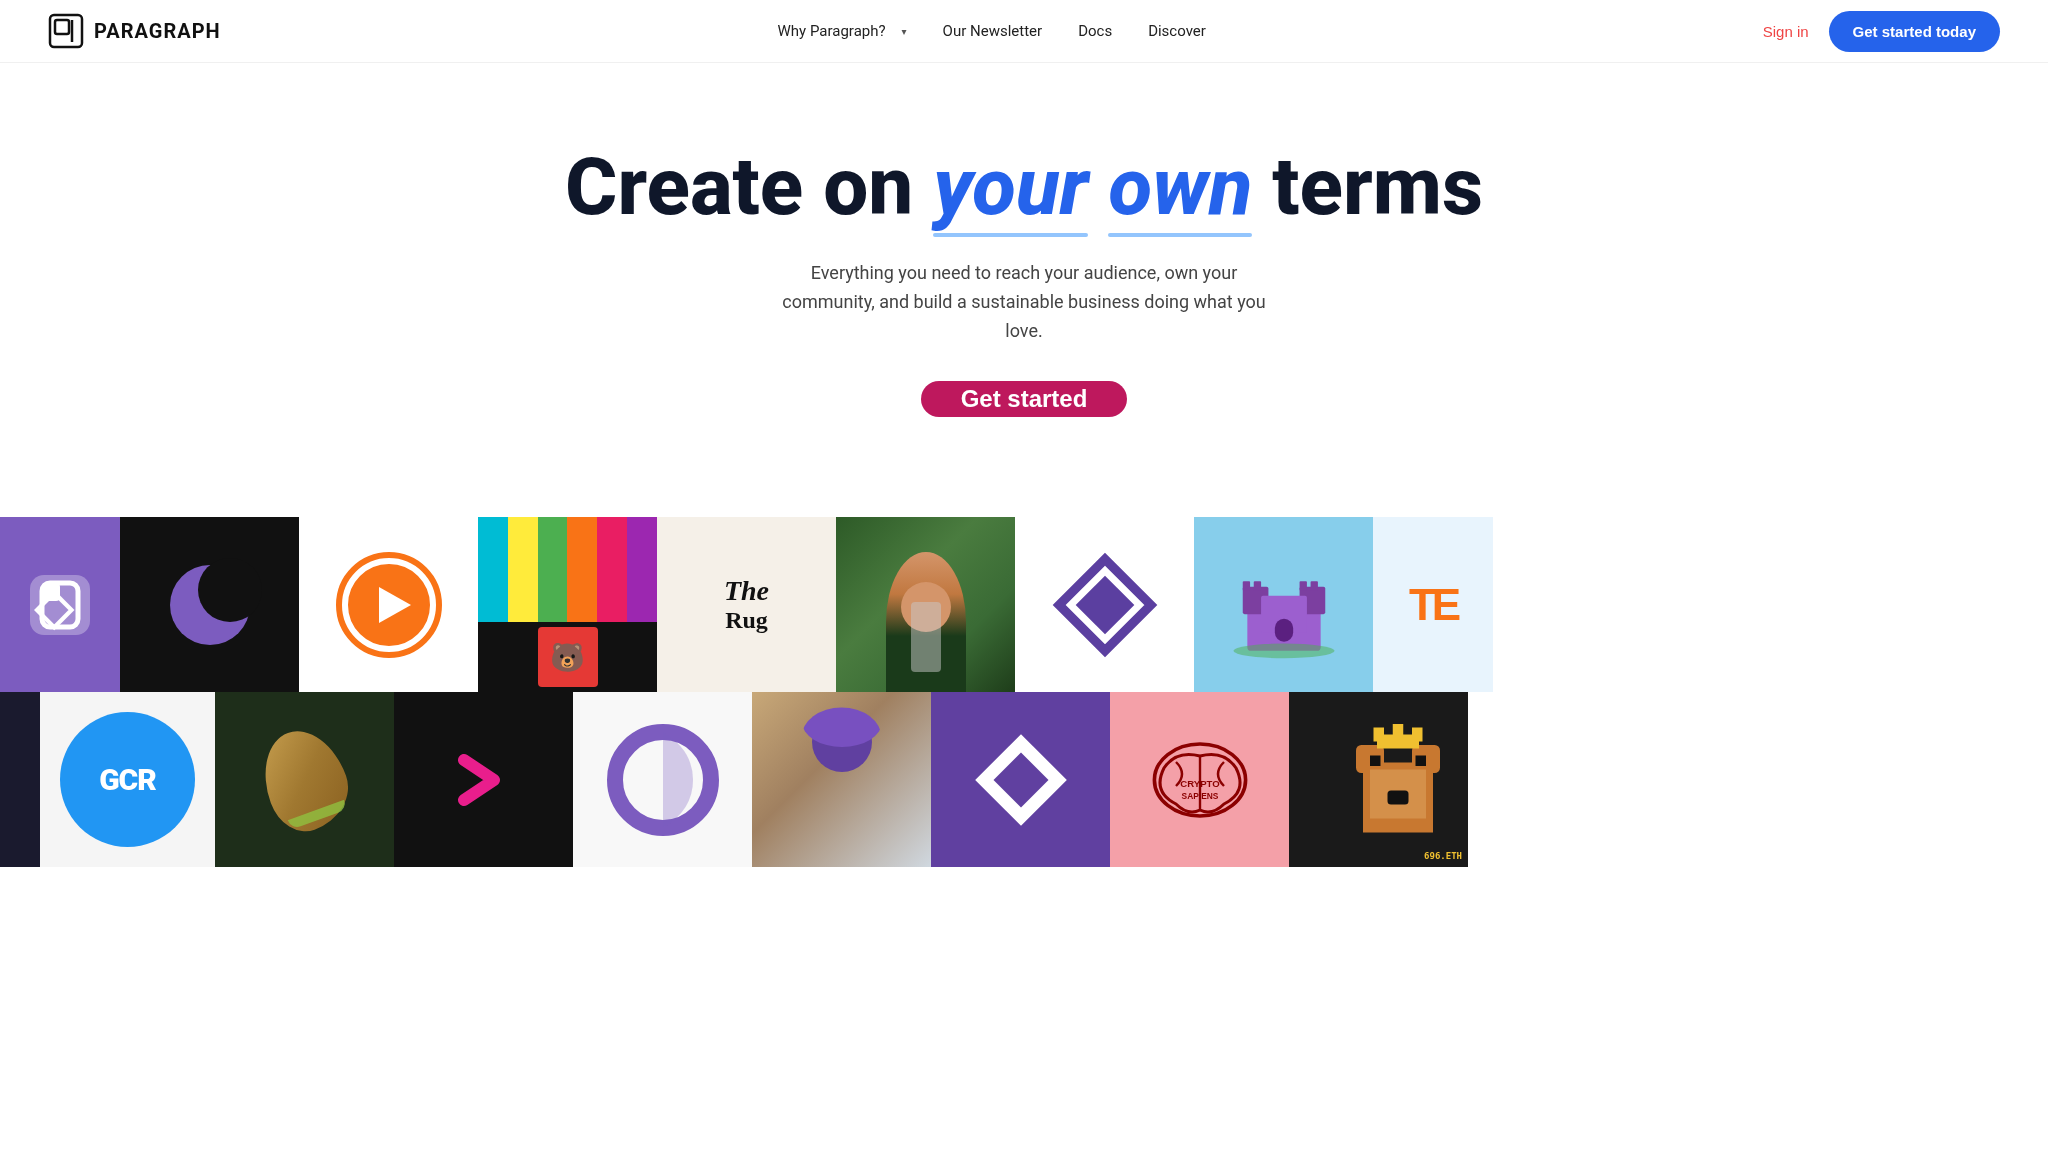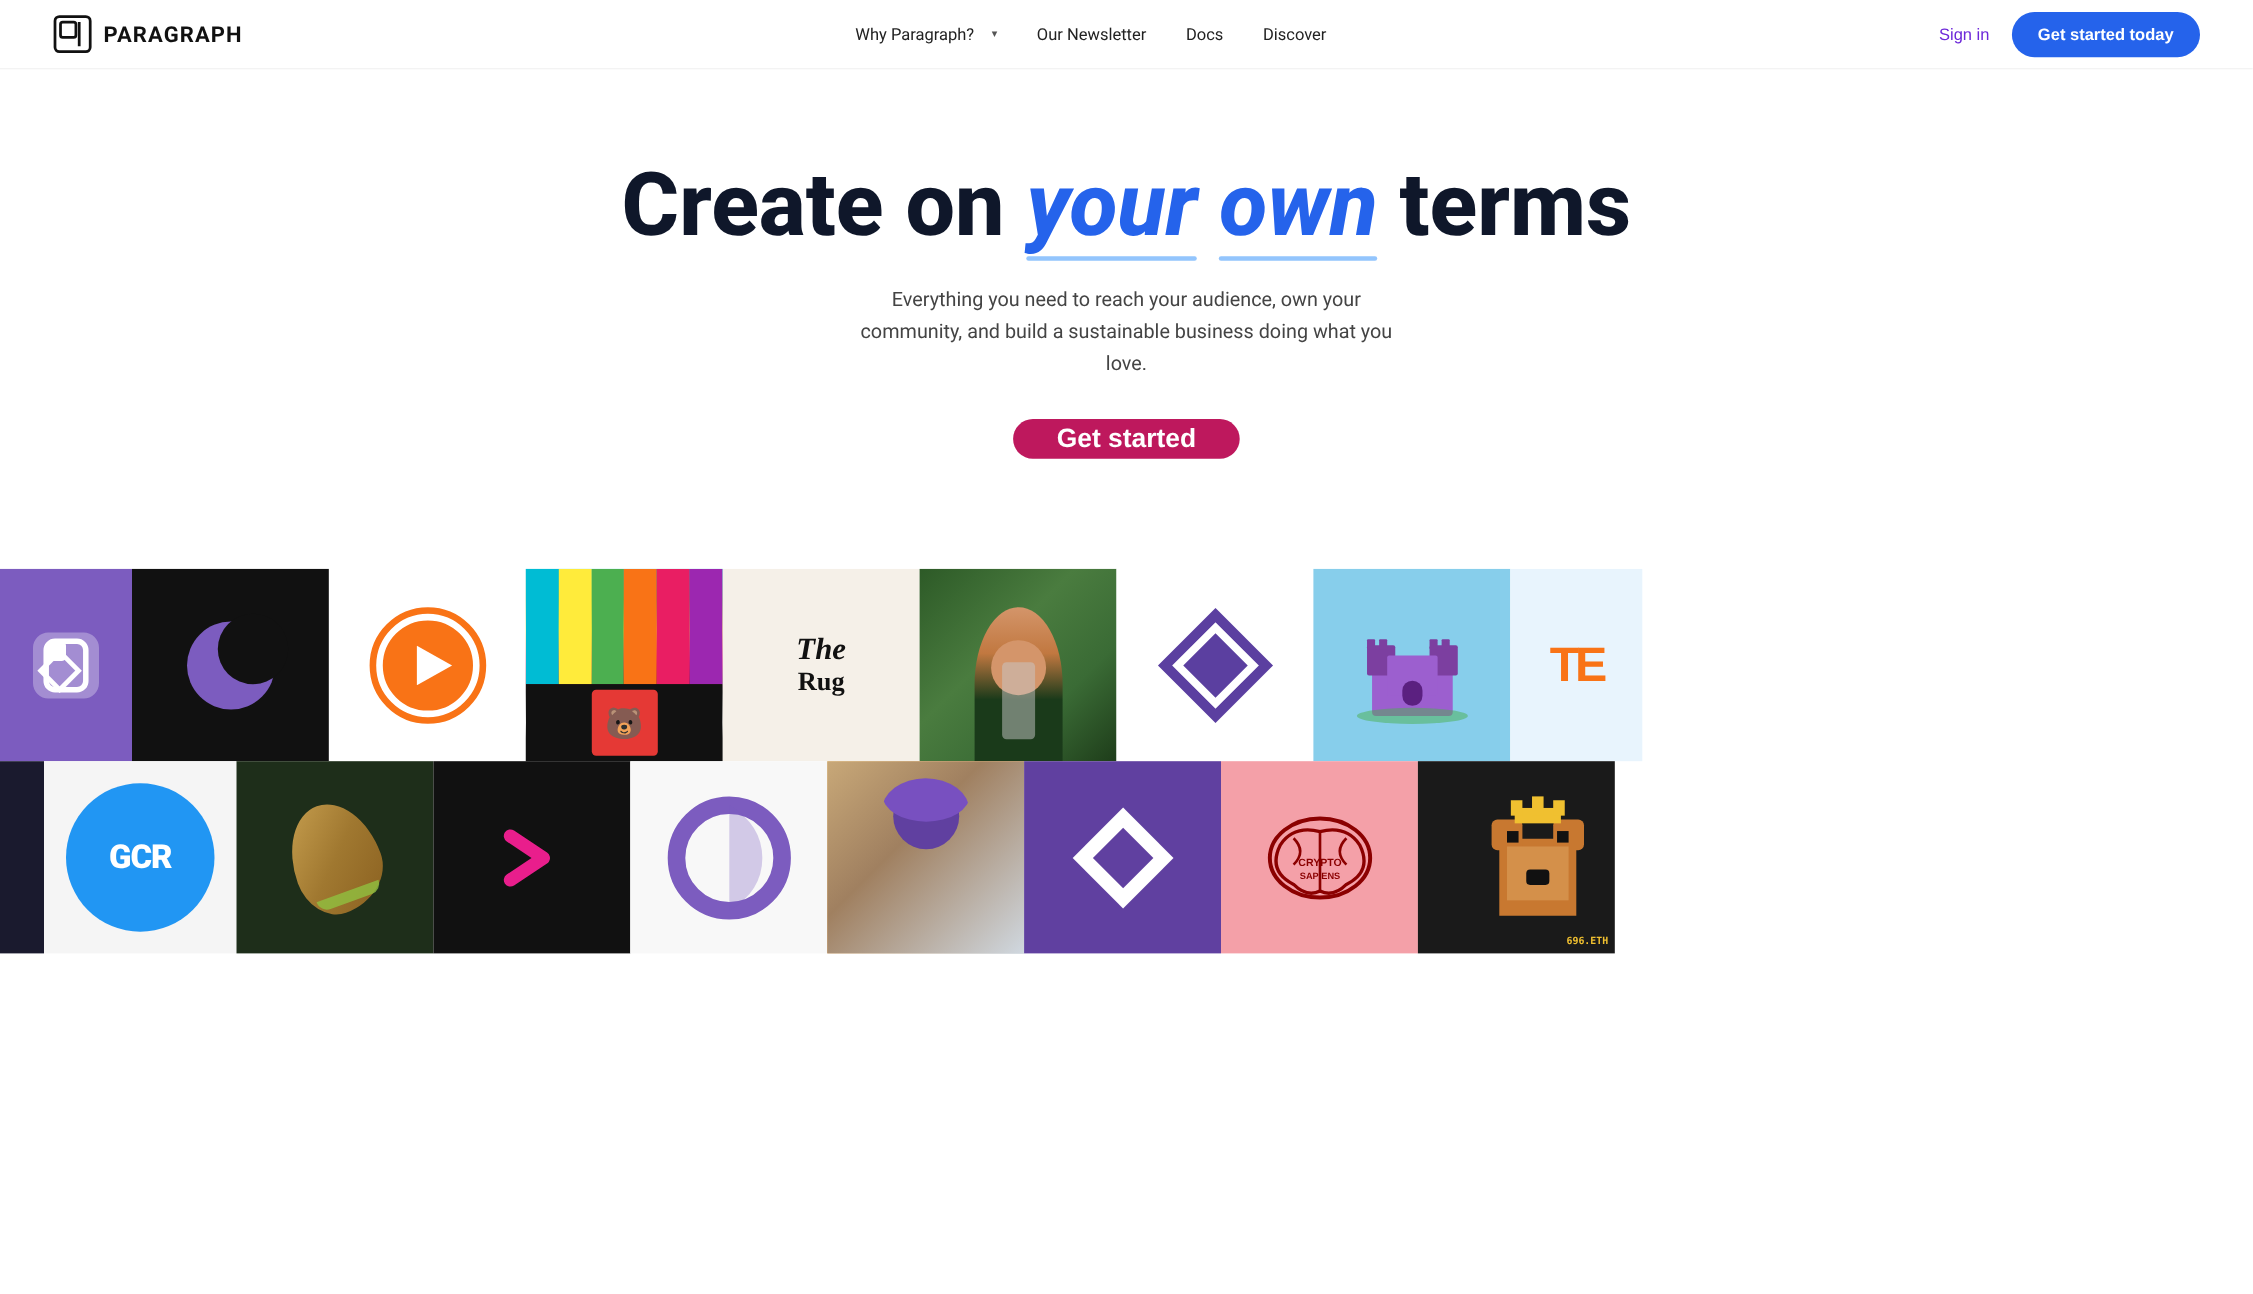--- a/index.html
+++ b/index.html
@@ -51,21 +51,21 @@
       font-size: 10px;
       color: #555;
     }
     .nav-actions {
       display: flex;
       align-items: center;
       gap: 20px;
     }
     .sign-in-btn {
       font-size: 15px;
-      color: #6d28d9;
+      color: #ef4444;
       cursor: pointer;
       background: none;
       border: none;
     }
     .get-started-btn {
       background: #2563eb;
       color: #fff;
       border: none;
       border-radius: 24px;
       padding: 12px 24px;

